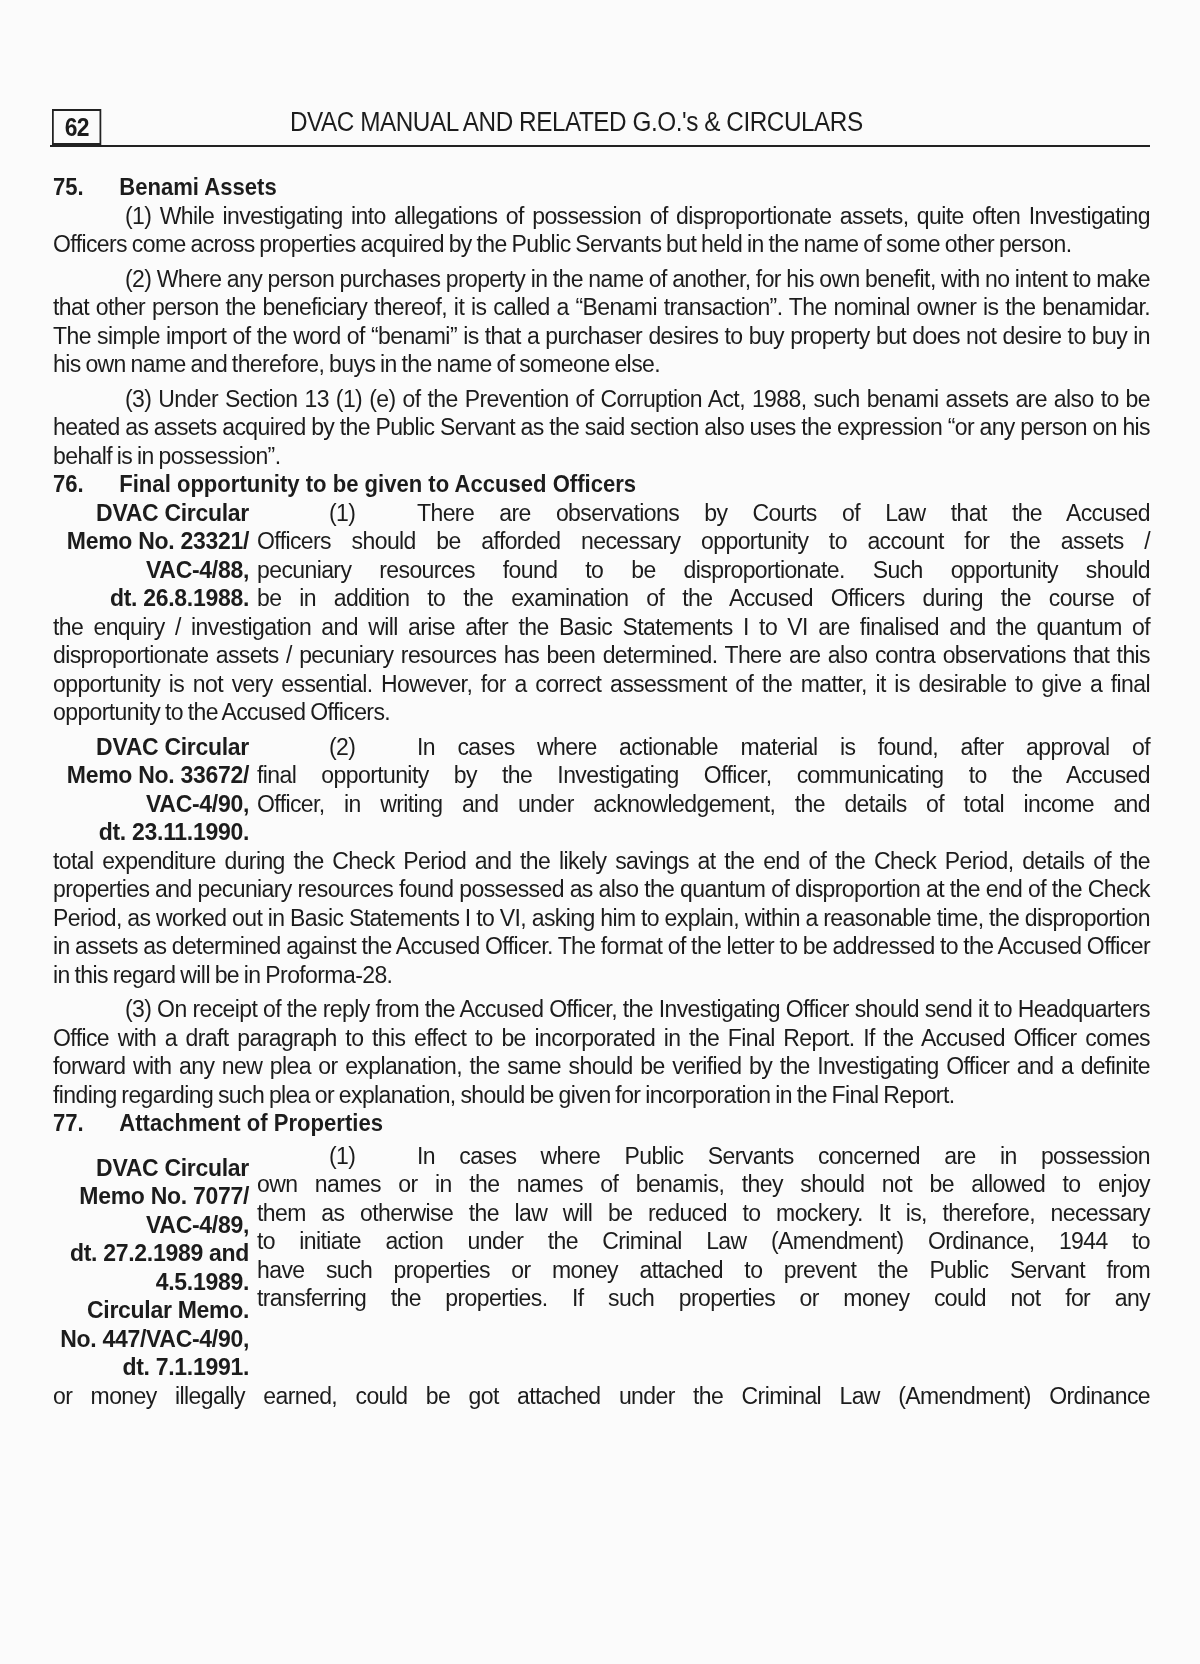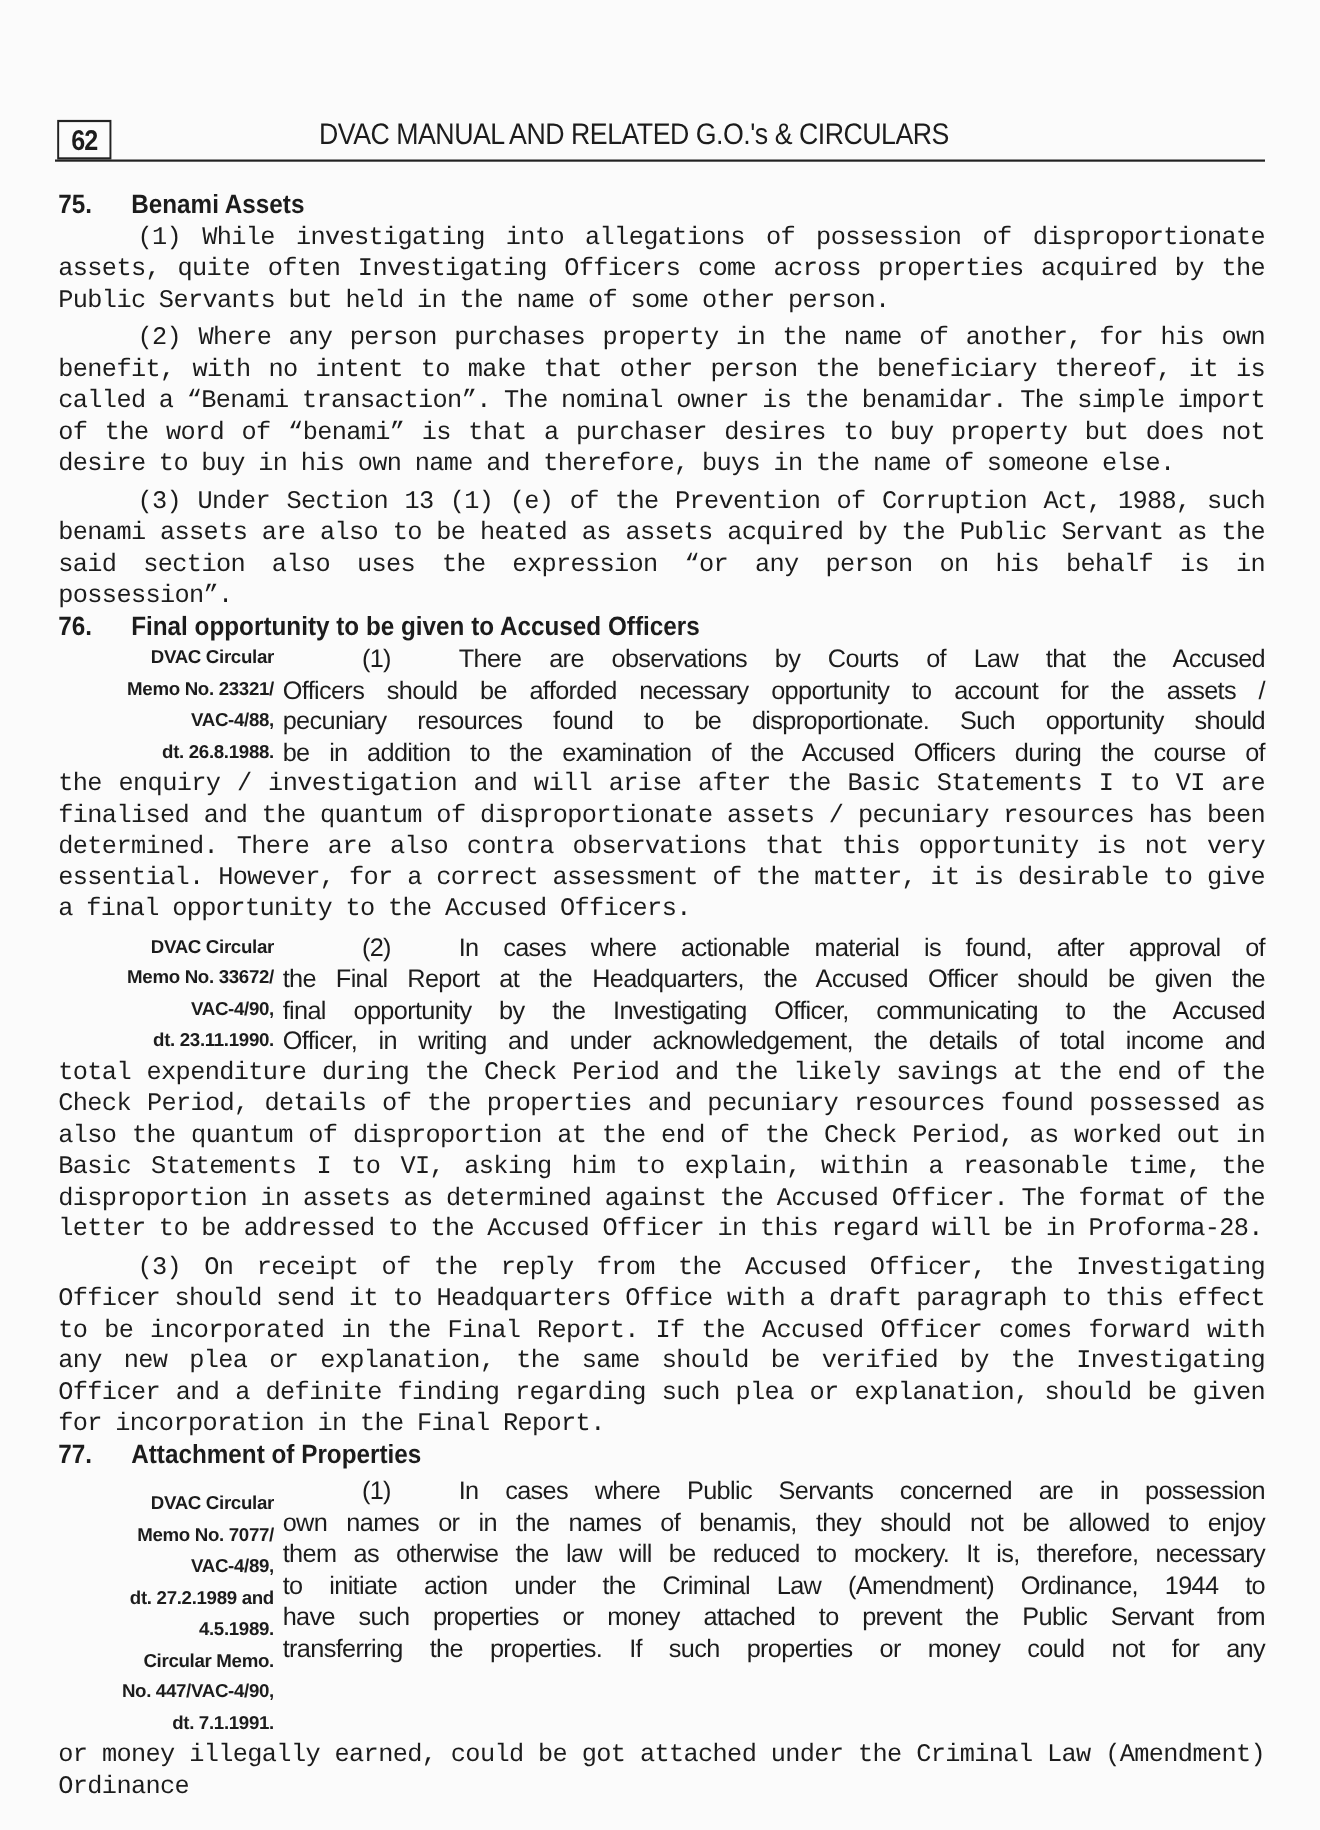--- a/index.html
+++ b/index.html
@@ -27,28 +27,28 @@
   }
   .content {
     position: absolute; left: 53px; top: 128px; width: 1097px;
     font-size: 23px; line-height: 28.5px;
   }
   .sec-head {
     font-weight: bold; font-size: 24px; margin: 0; white-space: nowrap;
     transform: scaleX(0.92); transform-origin: left;
   }
   .sec-head .num { display: inline-block; width: 72px; }
-  p { margin: 0; text-align: justify; text-align-last: left; font-family: Liberation Mono, monospace; }
+  p { margin: 0; text-align: justify; text-align-last: left; }
   .cond { letter-spacing: -0.6px; word-spacing: -1px; }
   .indent { text-indent: 72px; }
   .gap { height: 6px; }
   .with-margin { display: flex; }
   .margin-note {
     width: 196px; flex: none; text-align: right; font-weight: bold;
-    font-size: 17px; line-height: 28.5px; padding-right: 8px;
+    font-size: 23px; line-height: 28.5px; padding-right: 8px;
     letter-spacing: -0.3px;
   }
   .margin-body { flex: 1; }
   .tab1 { display: inline-block; width: 90px; }
   .last-line { text-align: justify; text-align-last: justify; }
 </style>
 </head>
 <body>
 
 <div class="page">
@@ -92,21 +92,20 @@
 
     <div class="with-margin">
       <div class="margin-note">
         <div>DVAC Circular</div>
         <div>Memo No. 33672/</div>
         <div>VAC-4/90,</div>
         <div>dt. 23.11.1990.</div>
       </div>
       <div class="margin-body cond">
         <div class="last-line"><span style="display:inline-block;width:160px;padding-left:72px;box-sizing:border-box;"><span>(2)</span></span><span>In cases where actionable material is found, after approval of</span></div>
-        <div class="last-line">the Final Report at the Headquarters, the Accused Officer should be given the</div>
         <div class="last-line">final opportunity by the Investigating Officer, communicating to the Accused</div>
         <div class="last-line">Officer, in writing and under acknowledgement, the details of total income and</div>
       </div>
     </div>
     <p class="cond">total expenditure during the Check Period and the likely savings at the end of the Check Period, details of the properties and pecuniary resources found possessed as also the quantum of disproportion at the end of the Check Period, as worked out in Basic Statements I to VI, asking him to explain, within a reasonable time, the disproportion in assets as determined against the Accused Officer. The format of the letter to be addressed to the Accused Officer in this regard will be in Proforma-28.</p>
     <div class="gap"></div>
 
     <p class="indent cond">(3)   On receipt of the reply from the Accused Officer, the Investigating Officer should send it to Headquarters Office with a draft paragraph to this effect to be incorporated in the Final Report. If the Accused Officer comes forward with any new plea or explanation, the same should be verified by the Investigating Officer and a definite finding regarding such plea or explanation, should be given for incorporation in the Final Report.</p>
 
     <h2 class="sec-head">

